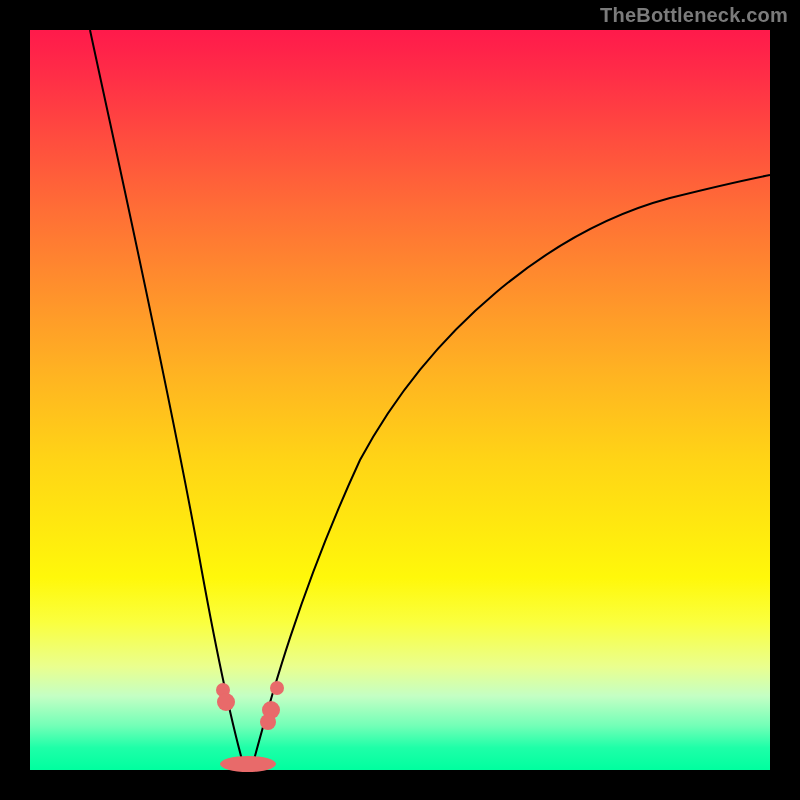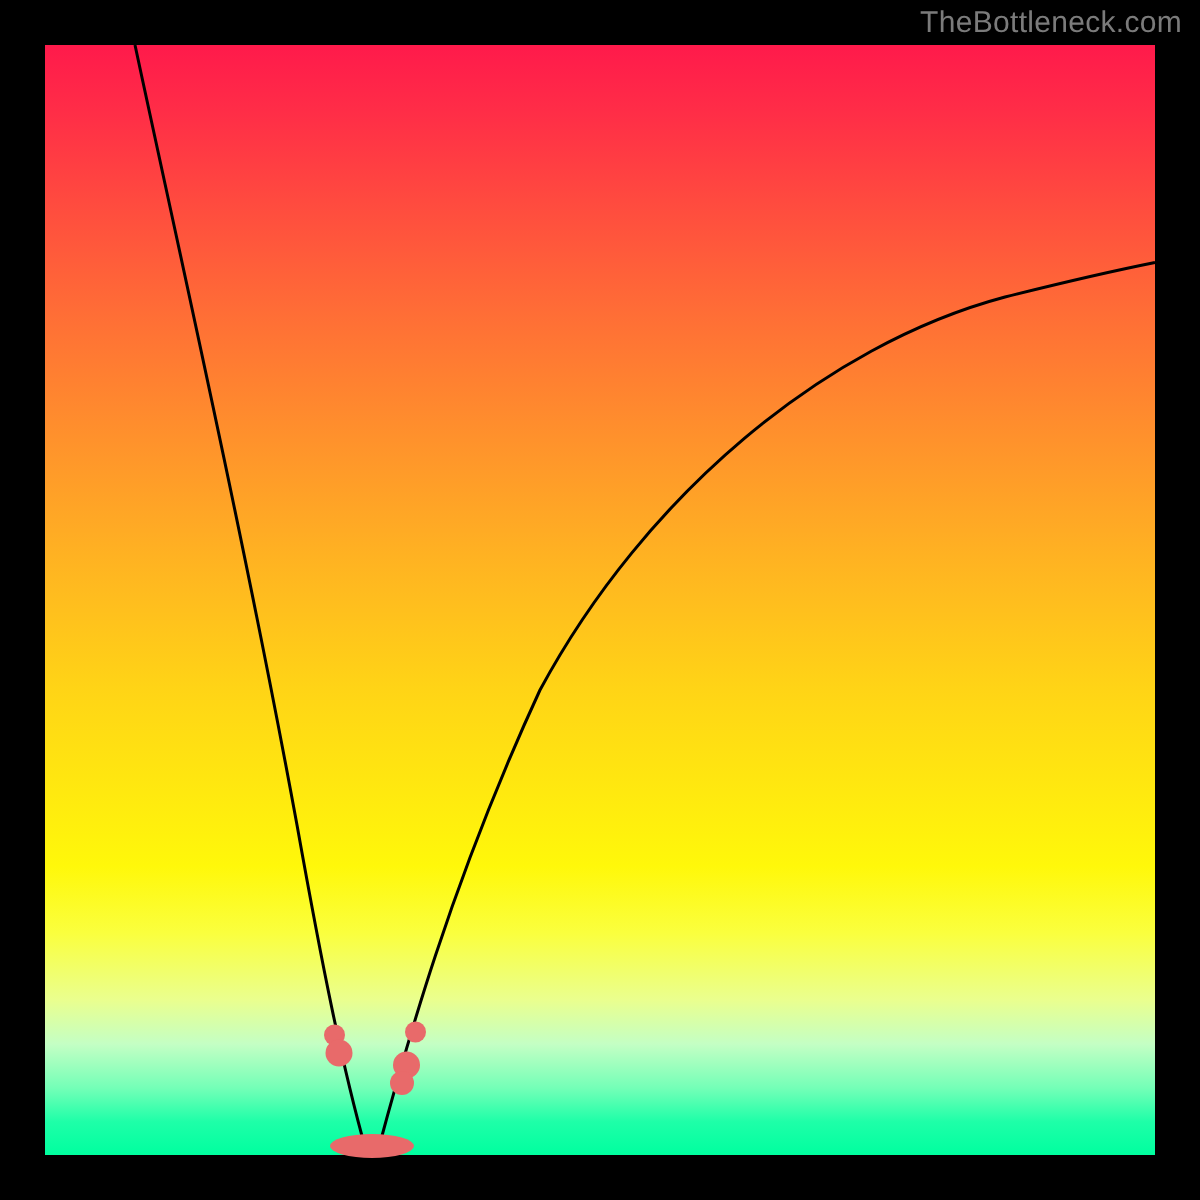--- a/index.html
+++ b/index.html
@@ -33,21 +33,21 @@
       #1effa8 97%,
       #00ff9f 100%
     );
   }
   .watermark {
     position: absolute;
     top: 4px;
     right: 12px;
     color: #7b7b7b;
     font-size: 20px;
-    font-weight: 400;
+    font-weight: 700;
     letter-spacing: 0.2px;
     z-index: 10;
   }
   svg.curves {
     position: absolute;
     left: 30px;
     top: 30px;
     width: 740px;
     height: 740px;
     overflow: visible;

